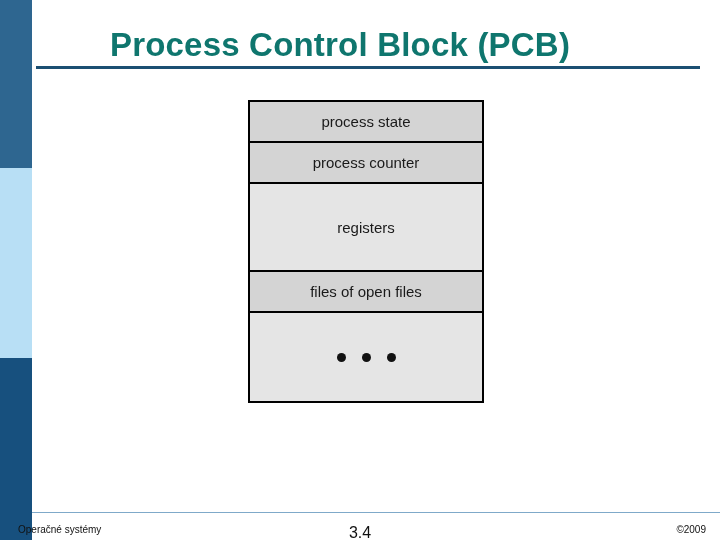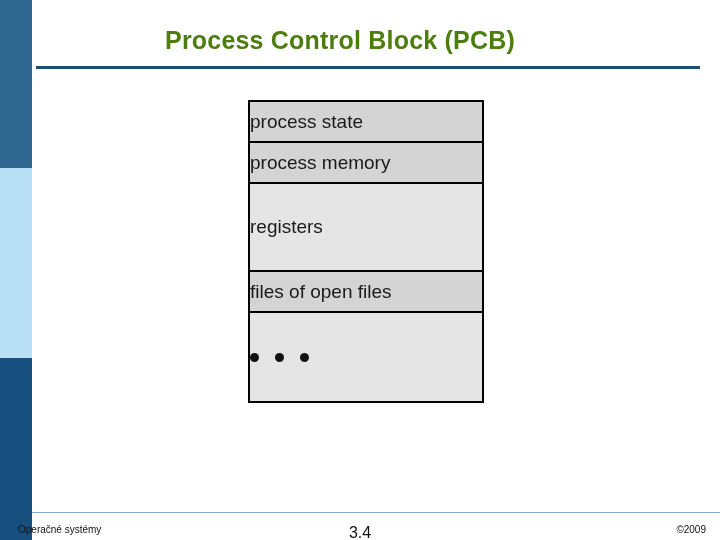--- a/index.html
+++ b/index.html
@@ -37,23 +37,23 @@
     background: #17507e;
   }
 
   
   .title {
     position: absolute;
     left: 32px;
     top: 26px;
     width: 616px;
     text-align: center;
-    font-size: 25px;
+    font-size: 33px;
     font-weight: bold;
-    color: #4d7c0f;
+    color: #0f766e;
     letter-spacing: 0.2px;
   }
   .title-rule {
     position: absolute;
     left: 36px;
     top: 66px;
     width: 664px;
     height: 3px;
     background: #1b4f72;
   }
@@ -65,22 +65,22 @@
     top: 100px;
     width: 236px;
     border: 2px solid #000000;
     box-sizing: border-box;
   }
   .pcb-row {
     border-bottom: 2px solid #000000;
     box-sizing: border-box;
     display: flex;
     align-items: center;
-    justify-content: flex-start;
-    font-size: 19px;
+    justify-content: center;
+    font-size: 15px;
     color: #1a1a1a;
     text-align: center;
   }
   .pcb-row:last-child {
     border-bottom: none;
   }
   .grey { background: #d4d4d4; }
   .blue { background: #e5e5e5; }
 
   .h-small { height: 41px; }
@@ -140,21 +140,21 @@
 <div class="leftbar leftbar-bot"></div>
 
 <div class="title">Process Control Block (PCB)</div>
 <div class="title-rule"></div>
 
 <div class="pcb">
   <div class="pcb-row grey h-small">
     <span>process state</span>
   </div>
   <div class="pcb-row grey h-small">
-    <span>process memory</span>
+    <span>process counter</span>
   </div>
   <div class="pcb-row blue h-big">
     <span>registers</span>
   </div>
   <div class="pcb-row grey h-small">
     <span>files of open files</span>
   </div>
   <div class="pcb-row blue h-big">
     <span class="dots">
       <span class="dot"></span>

